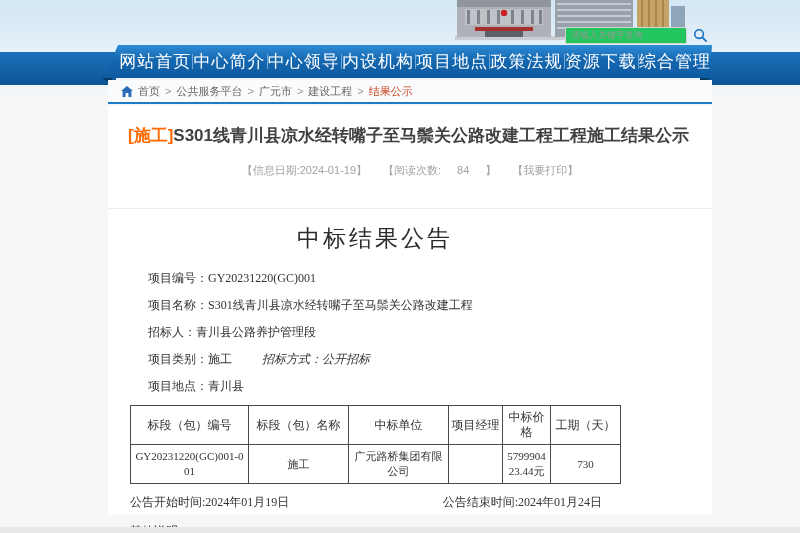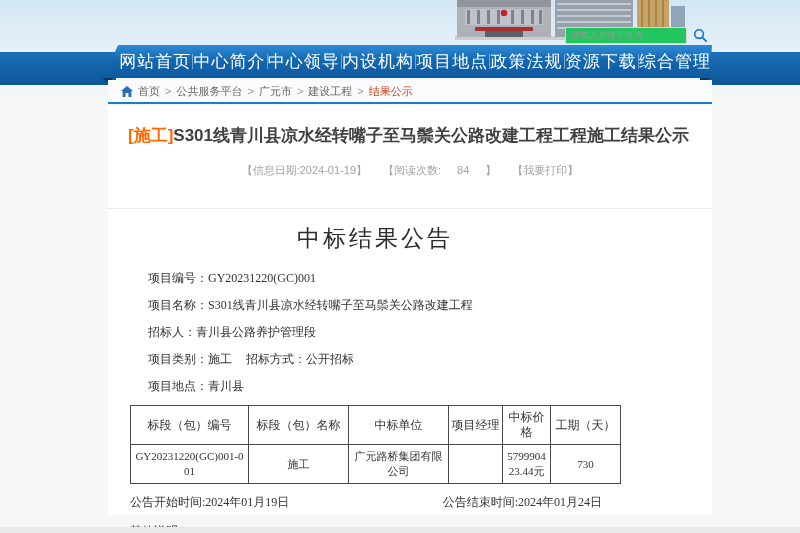--- a/index.html
+++ b/index.html
@@ -82,21 +82,21 @@
     width:490px; margin:14px 0 0 22px;
     font-family:"Liberation Serif","DejaVu Serif",serif;
     color:#333;
   }
   .doc-heading {
     text-align:center; font-size:23px; font-weight:400; letter-spacing:3px;
     color:#2b2b2b; margin-bottom:16px;
   }
   .doc-fields { padding-left:18px; font-size:12px; }
   .doc-line { margin-bottom:11px; line-height:16px; }
-  .doc-line .pair + .pair { margin-left:14px; }
+  .doc-line .pair + .pair { margin-left:30px;font-style:italic; }
   .doc-table { border-collapse:collapse; width:490px; table-layout:fixed; margin-top:4px;border-radius:11px; }
   .doc-table th, .doc-table td {
     border:1px solid #4a4a4a; text-align:center; vertical-align:middle;
     font-weight:400; padding:4px 2px; line-height:15px;
   }
   .doc-table th { font-size:12px; height:38px; }
   .doc-table td { font-size:11px; height:38px; word-break:break-all; }
   .doc-dates {
     display:flex; justify-content:space-between; font-size:12px;
     margin-top:10px; padding-right:18px;

